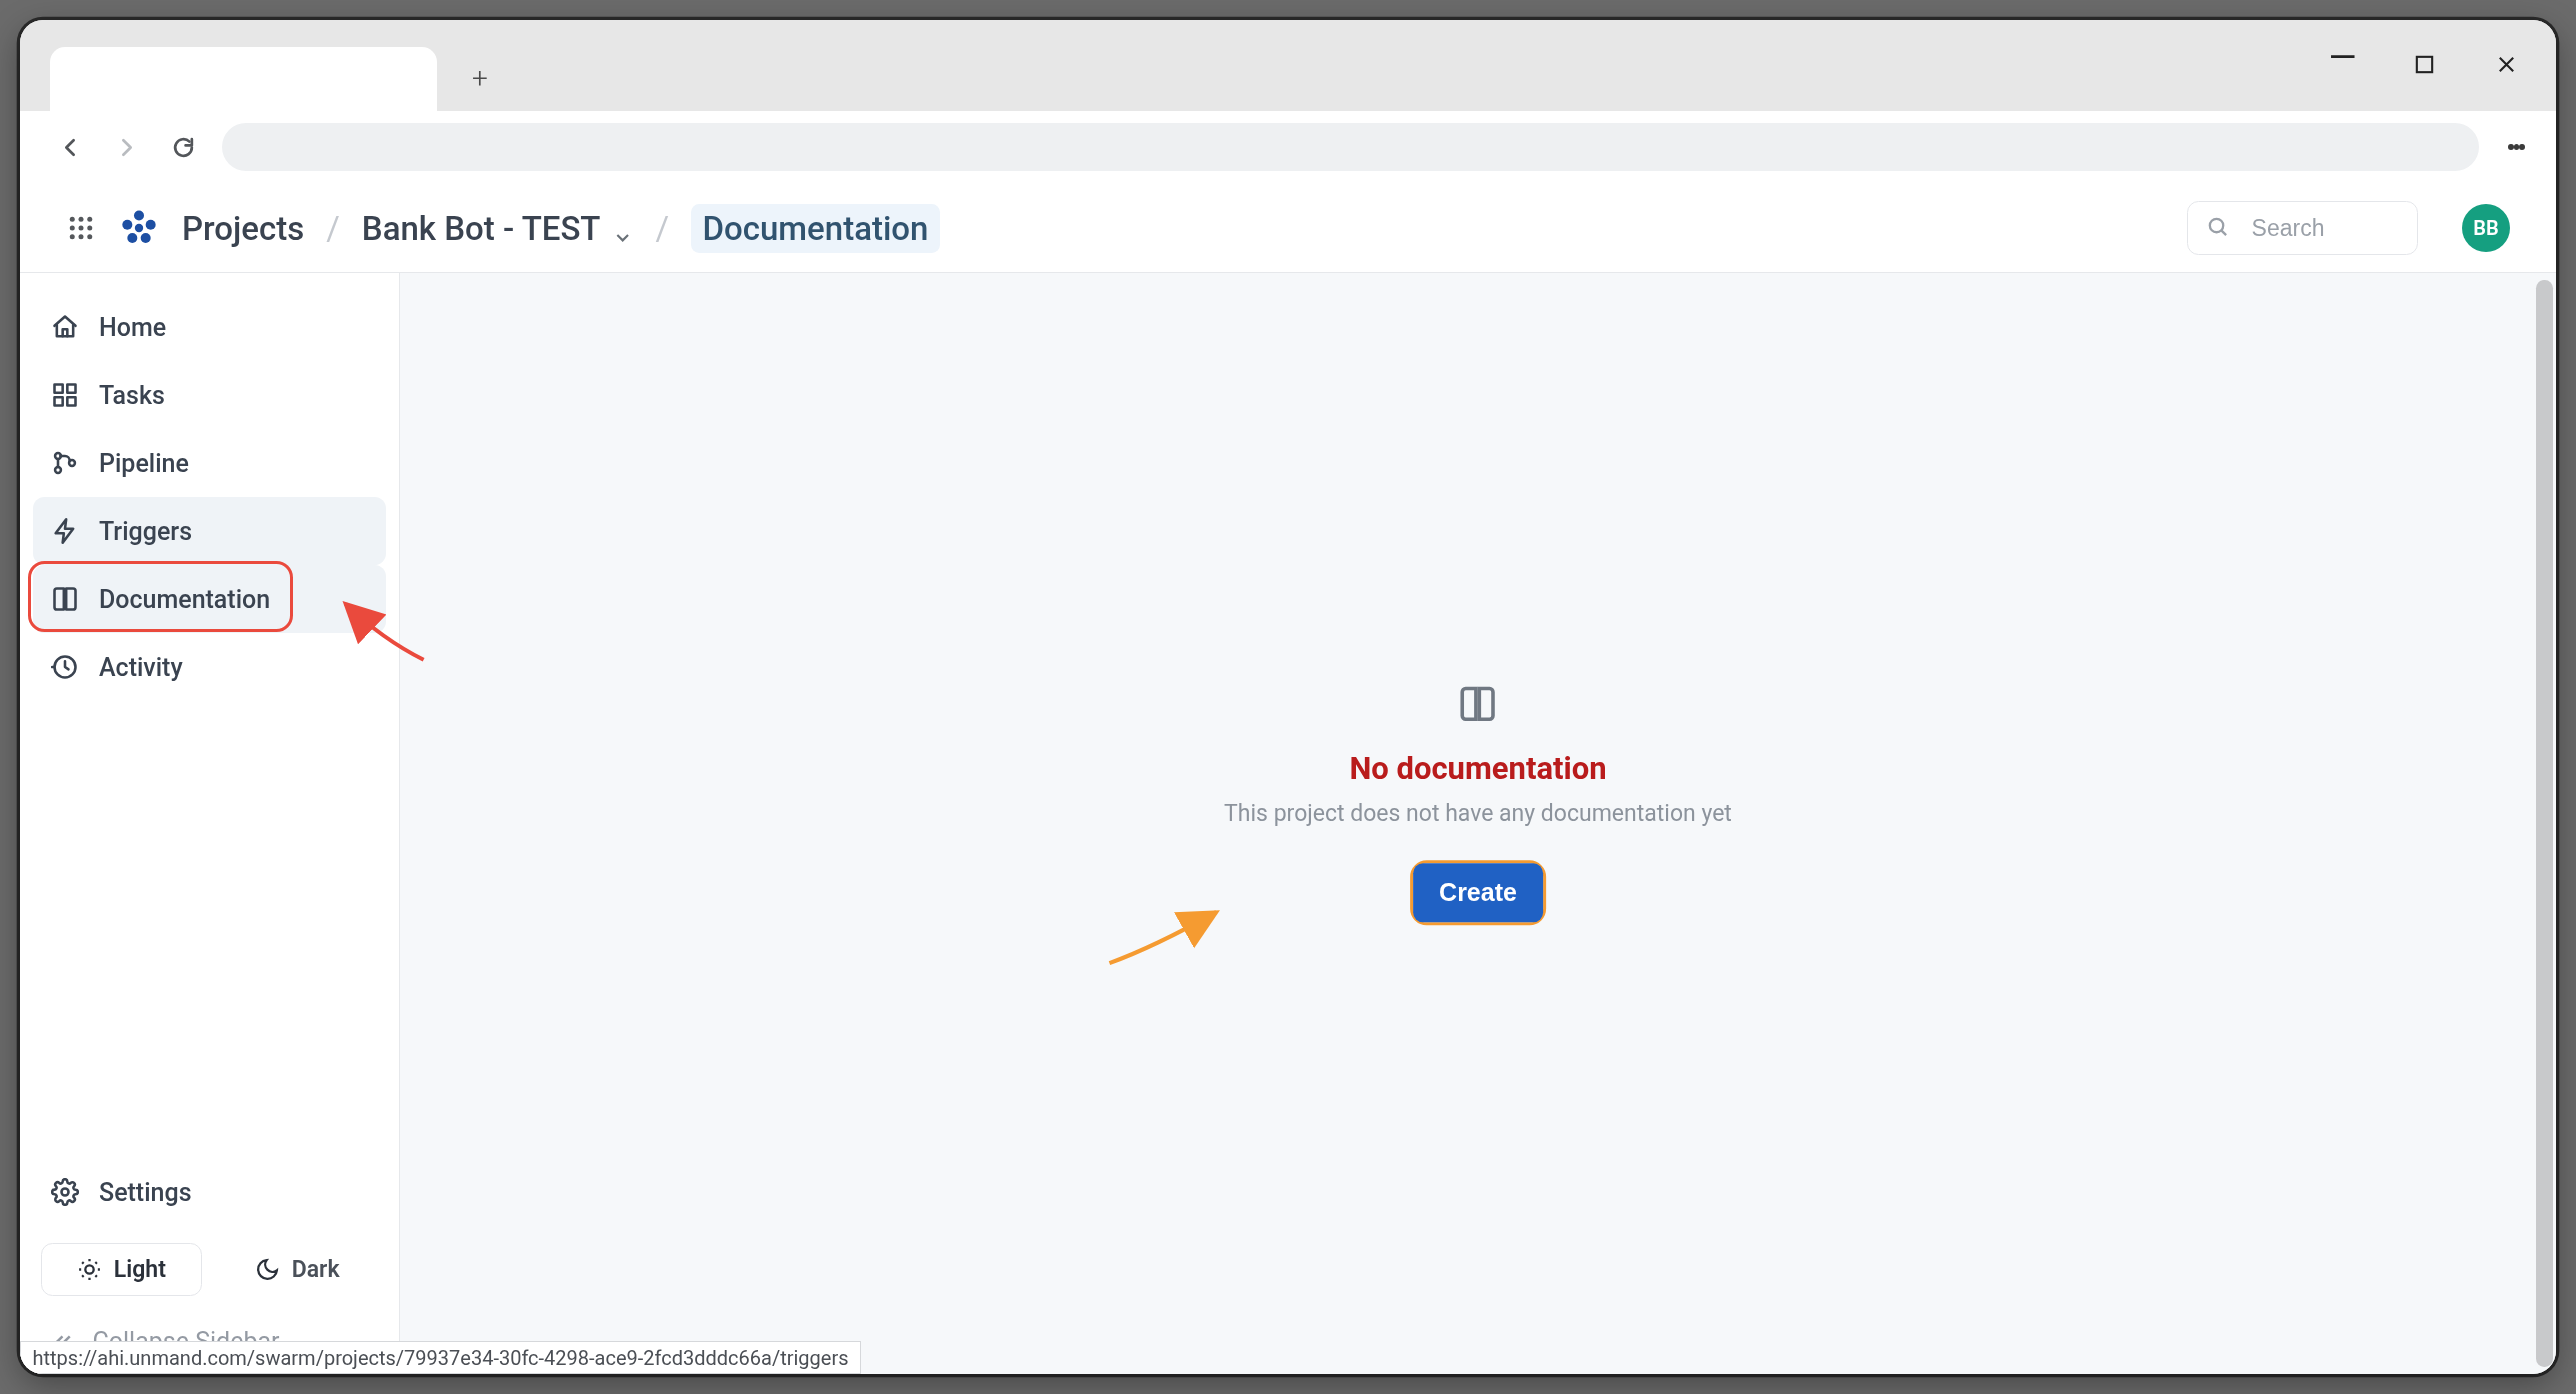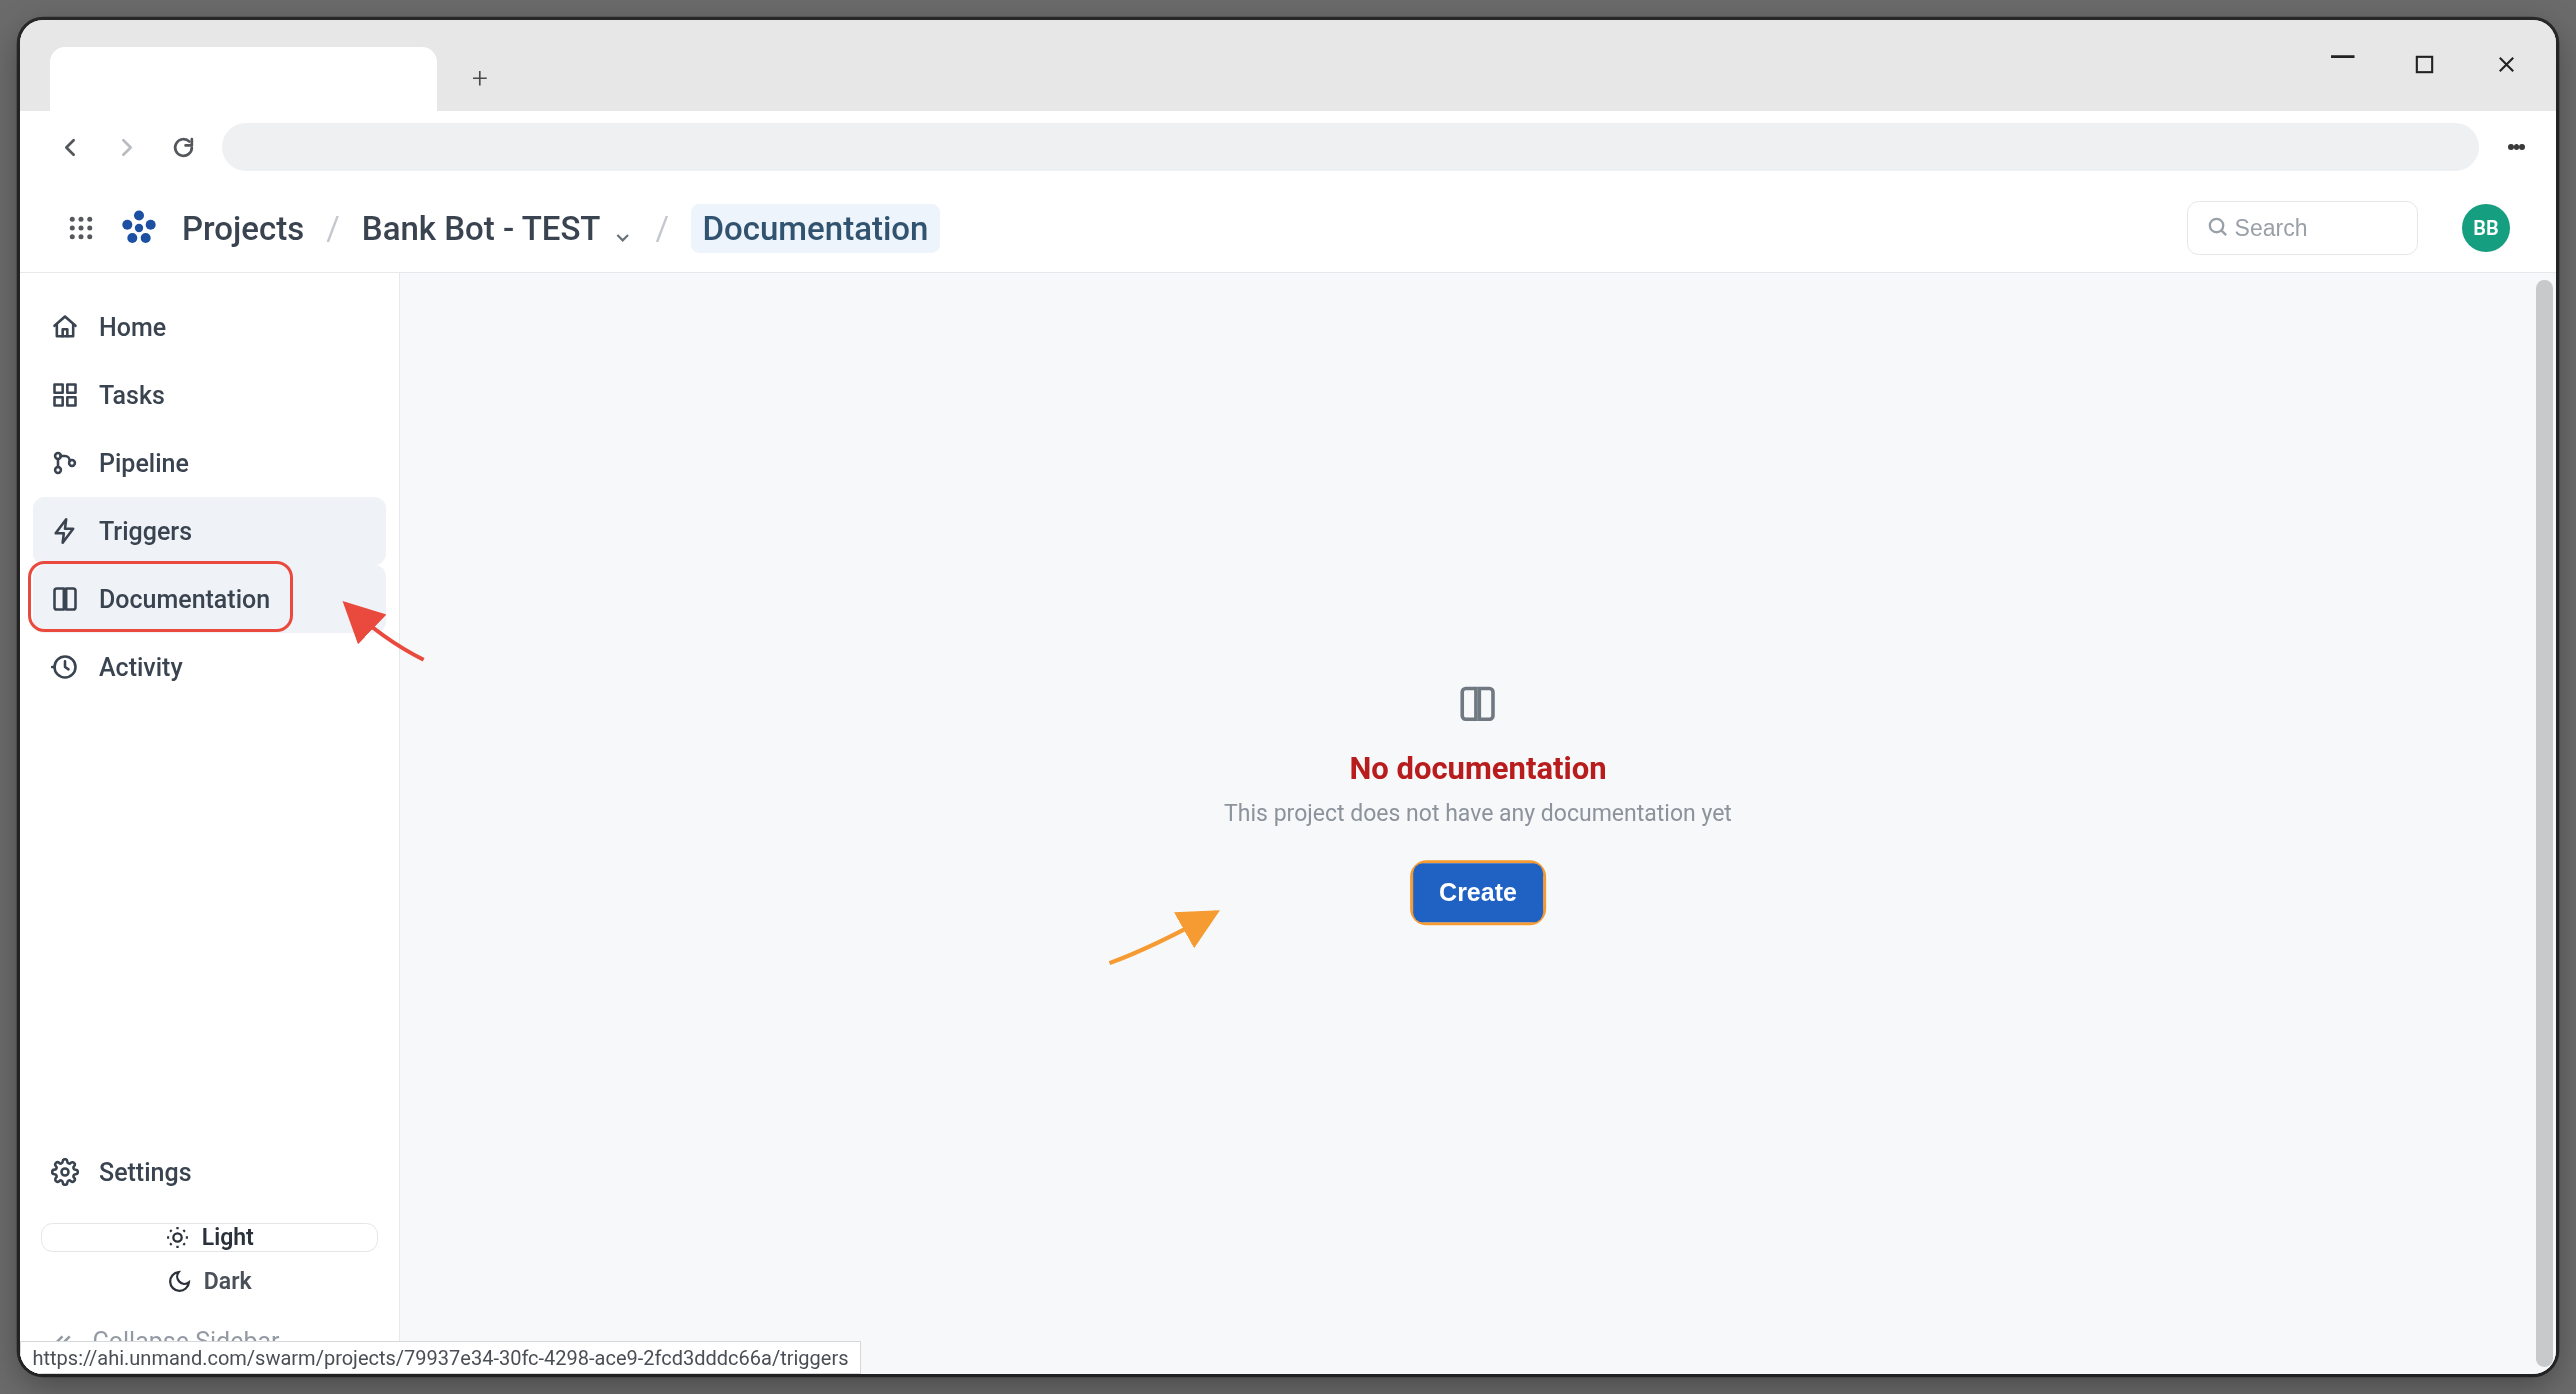--- a/index.html
+++ b/index.html
@@ -100,36 +100,36 @@
   .apps-grid svg{width:100%;height:100%;}
   .logo{width:40px;height:40px;position:relative;cursor:pointer;}
   .logo svg{width:100%;height:100%;}
   .breadcrumb{display:flex;align-items:center;gap:22px;font-size:33px;color:#3a4350;}
   .breadcrumb .sep{color:#c5c9cf;}
   .breadcrumb .crumb{display:flex;align-items:center;gap:11.5px;cursor:pointer;color:#3a4350;font-weight:500;}
   .breadcrumb .crumb.pill{background:#edf4fb;padding:5px 11.5px;border-radius:8.2px;color:#31536f;}
   .chev{width:21.4px;height:21.4px;}
   .chev svg{width:100%;height:100%;stroke:#6a7178;fill:none;stroke-width:2.4;}
   .hdr-spacer{flex:1;}
-  .search-box{width:231px;height:54px;border:1.6px solid #e4e6ea;border-radius:11.5px;display:flex;align-items:center;padding:0 18px;gap:6px;color:#9aa0a8;cursor:text;}
+  .search-box{width:231px;height:54px;border:1.6px solid #e4e6ea;border-radius:11.5px;display:flex;align-items:center;padding:0 18px;gap:23px;color:#9aa0a8;cursor:text;}
   .search-box svg{width:23px;height:23px;stroke:#9aa0a8;fill:none;stroke-width:2.4;}
   .search-box input{border:none;outline:none;font-size:23px;color:#3a4350;background:transparent;width:100%;}
   .search-box input::placeholder{color:#9aa0a8;}
   .avatar{width:48px;height:48px;border-radius:50%;background:#159f80;color:#fff;display:flex;align-items:center;justify-content:center;font-size:20px;font-weight:600;cursor:pointer;margin-left:21.4px;}
   
   .app-body{flex:1;display:flex;min-height:0;position:relative;}
   .sidebar{width:380px;background:#ffffff;border-right:1.6px solid #e6e8eb;display:flex;flex-direction:column;padding:20px 13px 0 13px;position:relative;}
   .side-item{height:68px;display:flex;align-items:center;gap:20px;padding:0 18px;border-radius:11.5px;color:#3a4350;font-size:25px;font-weight:500;cursor:pointer;}
   .side-item.hover{background:#eff3f7;}
   .side-item .ico{width:28px;height:28px;display:flex;align-items:center;justify-content:center;}
   .side-item .ico svg{width:100%;height:100%;stroke:#3a4350;fill:none;stroke-width:2.2;stroke-linecap:round;stroke-linejoin:round;}
   .side-item.border-red{position:relative;}
   .red-outline{position:absolute;left:6.6px;top:0;height:68px;border:3.3px solid #ea4a3d;border-radius:16.5px;pointer-events:none;}
   .side-spacer{flex:1;}
-  .theme-row{display:flex;gap:15px;padding:16.5px 8.2px 16.5px 8.2px;flex-direction:column;}
+  .theme-row{display:flex;gap:15px;padding:16.5px 8.2px 16.5px 8.2px;}
   .theme-btn{flex:1;height:53px;border:1.6px solid #e4e6ea;border-radius:11.5px;background:#ffffff;display:flex;align-items:center;justify-content:center;gap:11.5px;font-size:23px;font-weight:600;color:#2b313a;cursor:pointer;}
   .theme-btn .ico{width:25px;height:25px;}
   .theme-btn .ico svg{width:100%;height:100%;stroke:#2b313a;fill:none;stroke-width:2.2;}
   .theme-btn.inactive{border-color:transparent;color:#4a5059;text-align:right;}
   .collapse-row{display:flex;align-items:center;gap:16.5px;padding:15px 18px 18px 18px;color:#949aa3;font-size:25px;cursor:pointer;}
   .collapse-row .ico{width:25px;height:25px;}
   .collapse-row .ico svg{width:100%;height:100%;stroke:#949aa3;fill:none;stroke-width:2.4;}
   
   .content{flex:1;background:#f6f8fa;position:relative;}
   .scrollbar{position:absolute;right:3.3px;top:6.6px;bottom:6.6px;width:16.5px;background:#c8c9cb;border-radius:8.2px;}

